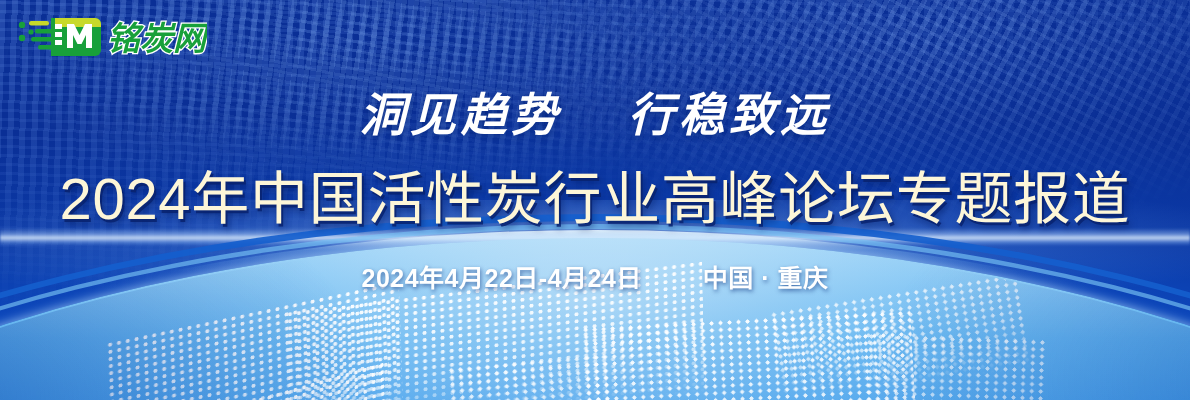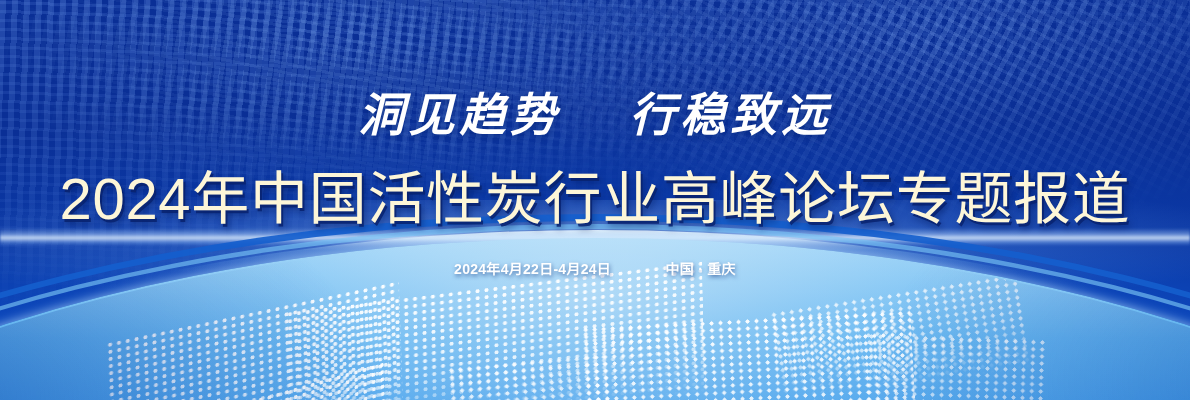--- a/index.html
+++ b/index.html
@@ -121,21 +121,21 @@
 
   
   .logo{position:absolute;left:15px;top:8px;width:192px;height:56px;}
   .logo svg{display:block;width:192px;height:56px;}
 
   
   .calli{
     position:absolute;left:0;right:0;top:78px;
     text-align:center;
     color:#ffffff;
-    font-family:Liberation Sans, sans-serif;
+    font-family:Liberation Serif, serif;
     font-size:46px;font-weight:700;
     font-style:italic;
     letter-spacing:.10em;
     text-shadow:0 2px 7px rgba(4,30,96,.45);
     white-space:nowrap;
   }
   .calli span{display:inline-block;}
   .calli .gap{width:34px;}
 
   .title{
@@ -145,21 +145,21 @@
     letter-spacing:.012em;
     color:#fdf6d8;
     text-shadow:
       2px 3px 0 rgba(8,34,110,.85),
       3px 5px 7px rgba(4,24,86,.55);
   }
 
   .meta{
     position:absolute;left:0;right:0;top:258px;
     text-align:center;white-space:nowrap;
-    font-size:14px;font-weight:700;
+    font-size:25px;font-weight:700;
     color:#ffffff;
     letter-spacing:.02em;
     text-shadow:1px 2px 4px rgba(10,44,120,.6);
   }
   .meta .sep{display:inline-block;width:46px;}
 </style>
 </head>
 <body>
 
 <div class="banner">
@@ -181,20 +181,42 @@
         <i class="m2 fade"></i>
         <i class="m3 fade"></i>
       <i class="m4 fade"></i>
         <i class="m5 fade"></i>
         <i class="m6 fade"></i>
         <i class="m7 fade"></i>
     </div>
     <div class="globe-shade"></div>
   </div>
 
+  <div class="logo">
+    <svg viewBox="0 0 192 56" xmlns="http://www.w3.org/2000/svg" aria-hidden="true">
+      <g>
+        <circle cx="7" cy="17" r="3.2" fill="#18a03a"></circle>
+        <circle cx="7" cy="30" r="3.2" fill="#18a03a"></circle>
+        <circle cx="16" cy="24" r="2.6" fill="#18a03a"></circle>
+        <rect x="14" y="13" width="20" height="4.5" rx="2.2" fill="#c8d92a"></rect>
+        <rect x="20" y="21" width="18" height="4.5" rx="2.2" fill="#18a03a"></rect>
+        <rect x="16" y="29" width="22" height="4.5" rx="2.2" fill="#18a03a"></rect>
+        <rect x="23" y="37" width="16" height="4.5" rx="2.2" fill="#18a03a"></rect>
+      </g>
+      <g>
+        <path d="M36 10 h44 a6 6 0 0 1 6 6 v26 a6 6 0 0 1 -6 6 h-44 z" fill="#18a03a"></path>
+        <path d="M40 10 h40 a6 6 0 0 1 6 6 v3 h-46 z" fill="#c8d92a"></path>
+        <path d="M40 16 h7 v5 h-7 z M40 24 h7 v5 h-7 z M40 32 h7 v5 h-7 z" fill="#ffffff"></path>
+        <path d="M52 40 v-24 h7 l5.5 11 l5.5 -11 h7 v24 h-6 v-13 l-4.5 9 h-4 l-4.5 -9 v13 z" fill="#ffffff"></path>
+      </g>
+      <g fill="#18a03a" stroke="#ffffff" stroke-width="2.6" paint-order="stroke">
+        <text x="92" y="42" font-family="'DejaVu Sans','Liberation Sans',sans-serif" font-size="33" font-weight="700" font-style="italic" letter-spacing="0">铭炭网</text>
+      </g>
+    </svg>
+  </div>
 
   <div class="calli">
     <span>洞见趋势</span>
     <span class="gap"></span>
     <span>行稳致远</span>
   </div>
 
   <div class="title">2024年中国活性炭行业高峰论坛专题报道</div>
 
   <div class="meta">

